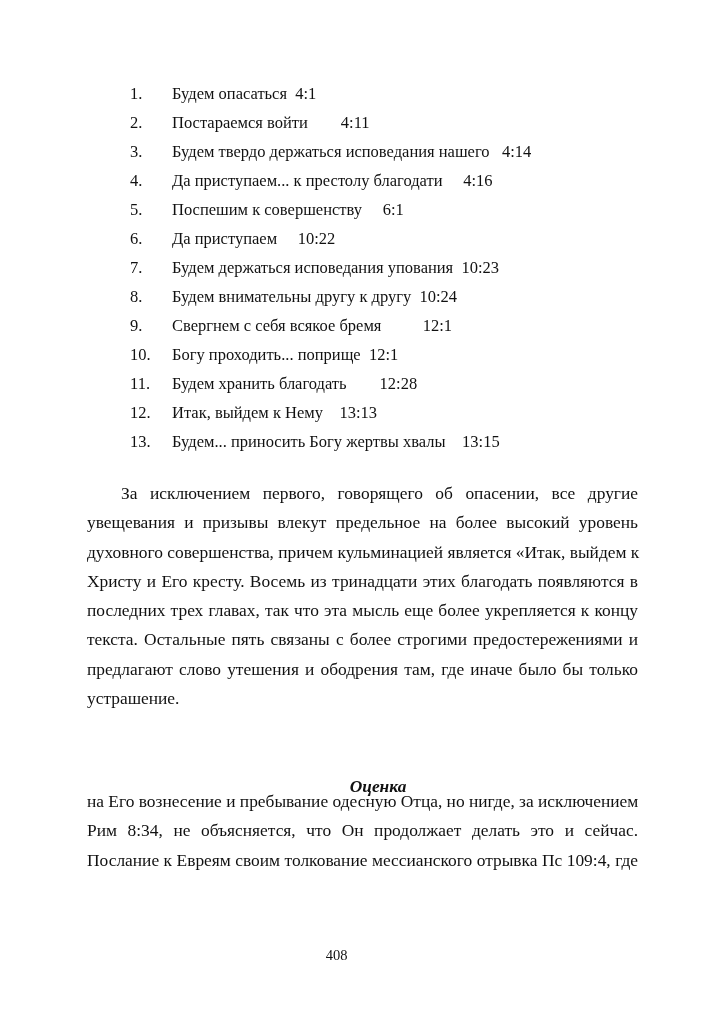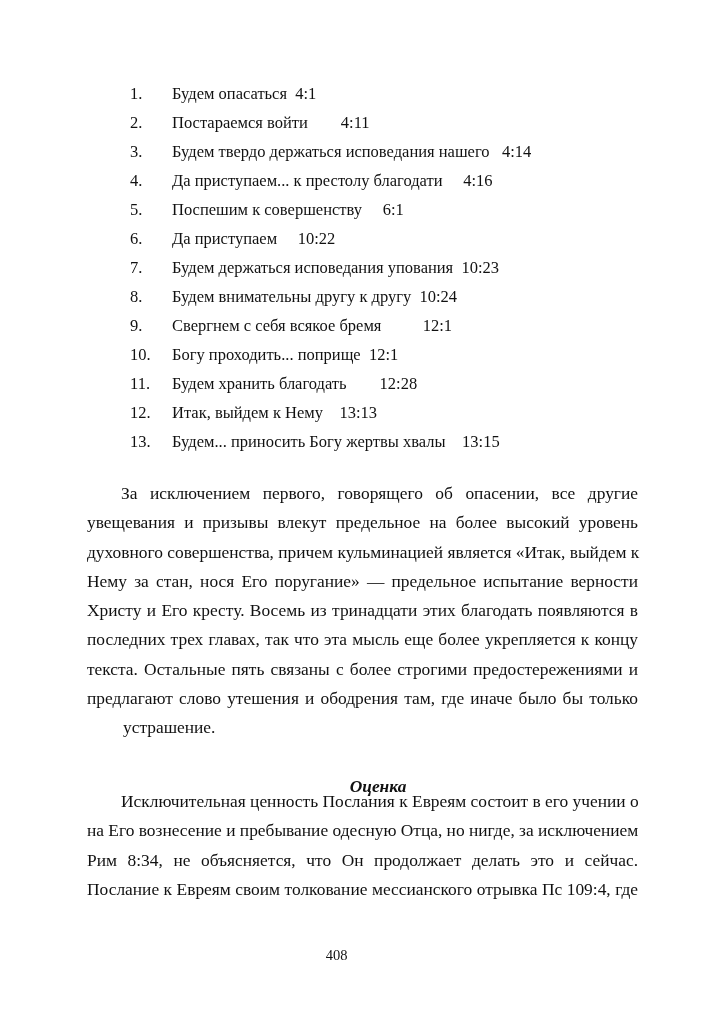--- a/index.html
+++ b/index.html
@@ -5,21 +5,21 @@
   html, body { margin: 0; padding: 0; background: #ffffff; }
   body { width: 724px; height: 1024px; position: relative; overflow: hidden;
          font-family: "Liberation Serif", serif; color: #111; }
   .list { position: absolute; left: 0; top: 84px; width: 724px; }
   .li { position: absolute; left: 0; height: 29px; font-size: 16.5px; white-space: pre; }
   .li .num { position: absolute; left: 130px; }
   .li .txt { position: absolute; left: 172px; }
   .para { position: absolute; left: 87px; width: 551px; font-size: 17.4px; line-height: 29.3px;
           text-align: justify; margin: 0; }
   .para .ln { display: block; height: 29.3px; text-align: justify; text-align-last: justify; white-space: nowrap; }
-  .para .ln.last { text-align-last: left; margin-left: 36px; }
+  .para .ln.last { text-align-last: left; }
   .para .ln.ind { text-indent: 34px; }
   .heading { position: absolute; left: 0; width: 724px; top: 760px; text-align: center;
              font-size: 17.4px; font-weight: bold; font-style: italic; margin: 16px; }
   .pagenum { position: absolute; left: 0; width: 673px; top: 947px; text-align: center; font-size: 14.5px; }
 </style>
 </head>
 <body>
 
 <div class="list">
   <div class="li" style="top:0px"><span class="num">1.</span><span class="txt">Будем опасаться  4:1</span></div>
@@ -34,30 +34,28 @@
   <div class="li" style="top:261px"><span class="num">10.</span><span class="txt">Богу проходить... поприще  12:1</span></div>
   <div class="li" style="top:290px"><span class="num">11.</span><span class="txt">Будем хранить благодать        12:28</span></div>
   <div class="li" style="top:319px"><span class="num">12.</span><span class="txt">Итак, выйдем к Нему    13:13</span></div>
   <div class="li" style="top:348px"><span class="num">13.</span><span class="txt">Будем... приносить Богу жертвы хвалы    13:15</span></div>
 </div>
 
 <div class="para" style="top:479px">
   <span class="ln ind">За исключением первого, говорящего об опасении, все другие</span>
   <span class="ln">увещевания и призывы влекут предельное на более высокий уровень</span>
   <span class="ln">духовного совершенства, причем кульминацией является «Итак, выйдем к</span>
-  <span class="ln">Нему за стан, нося Его поругание» — предельное испытание верности</span>
   <span class="ln">Христу и Его кресту. Восемь из тринадцати этих благодать появляются в</span>
   <span class="ln">последних трех главах, так что эта мысль еще более укрепляется к концу</span>
   <span class="ln">текста. Остальные пять связаны с более строгими предостережениями и</span>
   <span class="ln">предлагают слово утешения и ободрения там, где иначе было бы только</span>
   <span class="ln last">устрашение.</span>
 </div>
 
 <h2 class="heading">Оценка</h2>
 
 <div class="para" style="top:787px">
-  <span class="ln ind">Исключительная ценность Послания к Евреям состоит в его учении о</span>
   <span class="ln">на Его вознесение и пребывание одесную Отца, но нигде, за исключением</span>
   <span class="ln">Рим 8:34, не объясняется, что Он продолжает делать это и сейчас.</span>
   <span class="ln">Послание к Евреям своим толкование мессианского отрывка Пс 109:4, где</span>
 </div>
 
 <div class="pagenum">408</div>
 
 </body></html>

